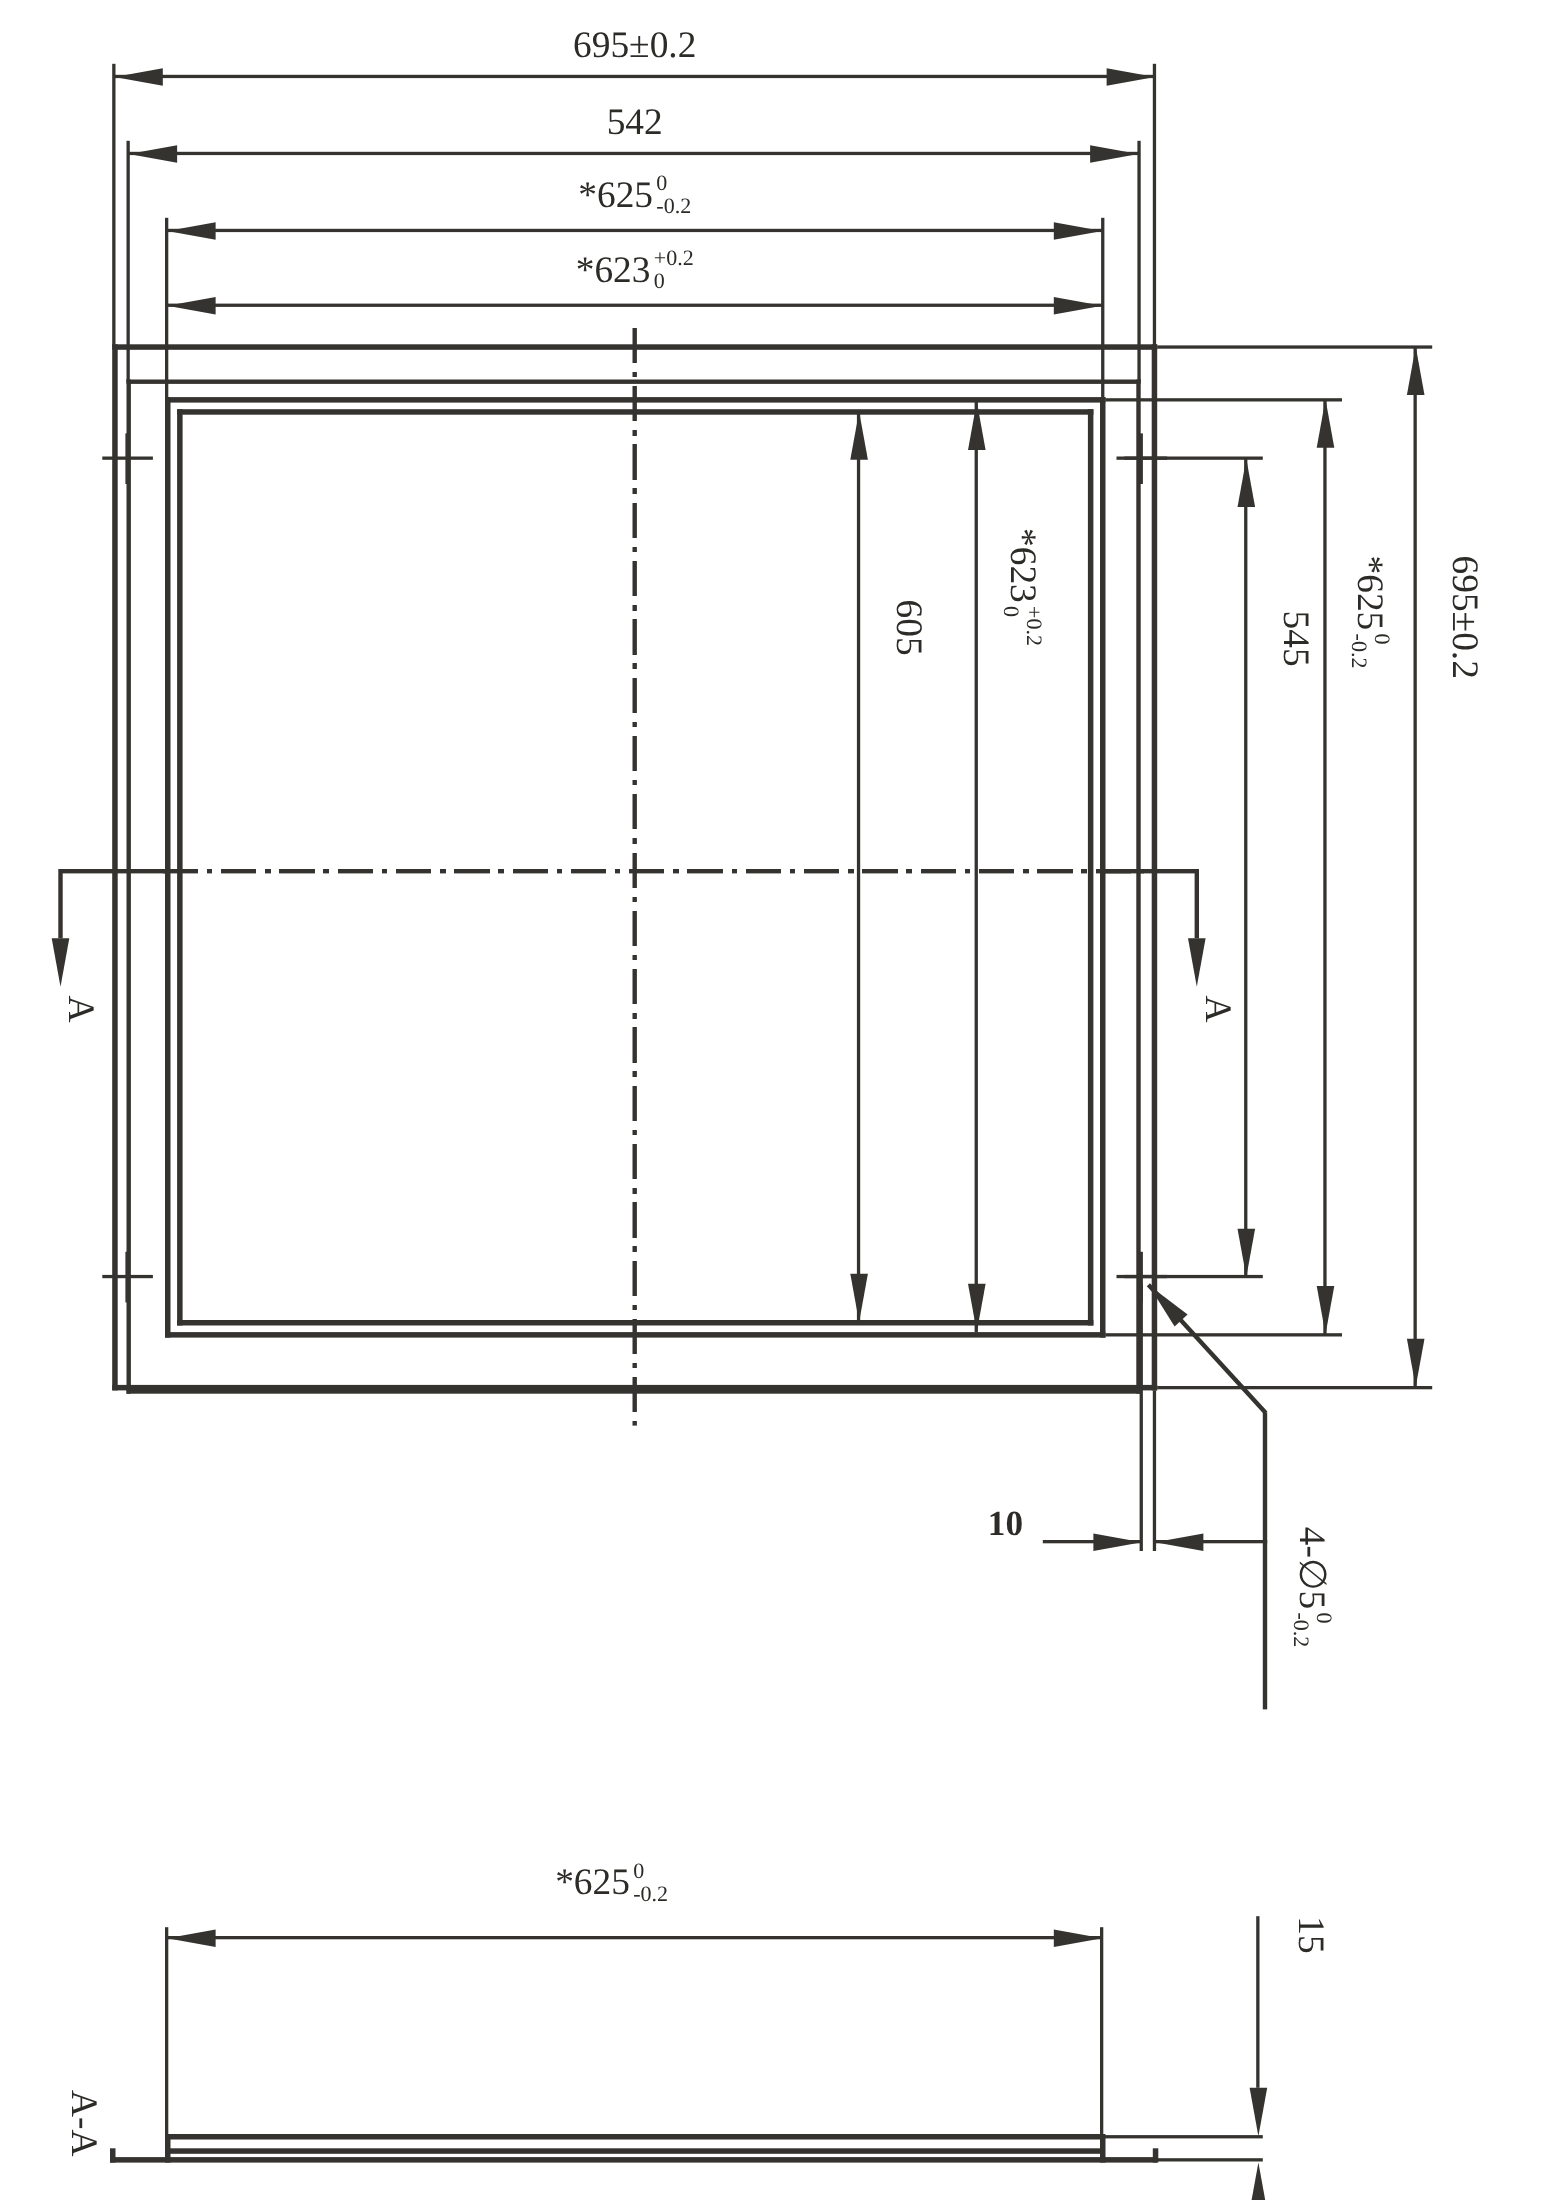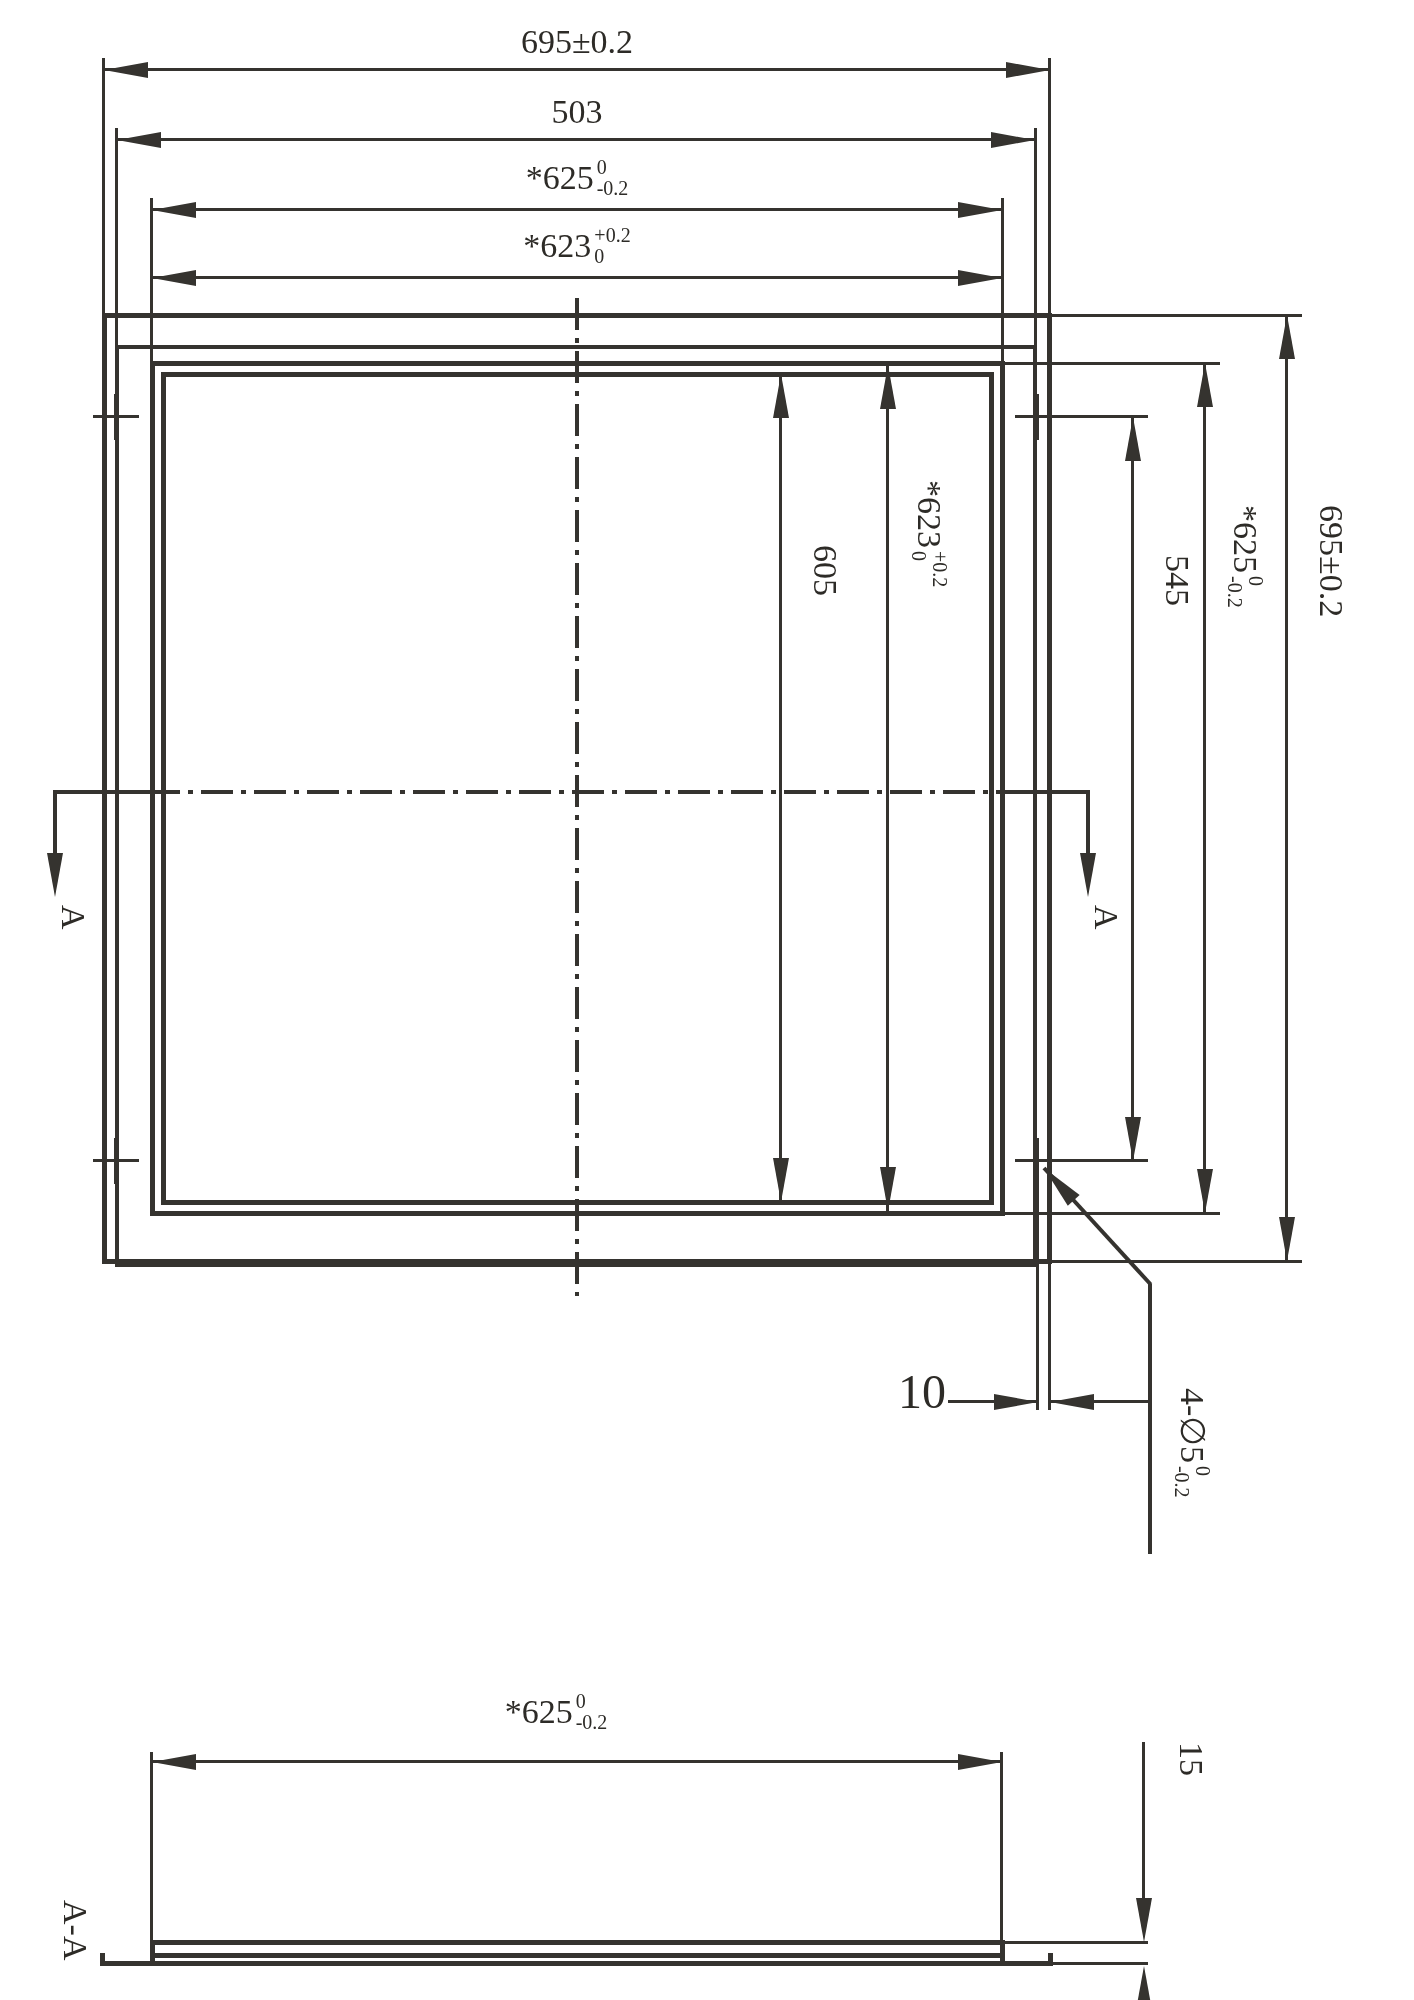--- a/index.html
+++ b/index.html
@@ -11,21 +11,21 @@
   .ar{position:absolute;width:0;height:0;border-style:solid;}
   .ar-l{border-width:8px 44px 8px 0;border-color:transparent #35332f transparent transparent;}
   .ar-r{border-width:8px 0 8px 44px;border-color:transparent transparent transparent #35332f;}
   .ar-u{border-width:0 8px 44px 8px;border-color:transparent transparent #35332f transparent;}
   .ar-d{border-width:44px 8px 0 8px;border-color:#35332f transparent transparent transparent;}
   .t{position:absolute;font-size:34px;white-space:nowrap;display:flex;align-items:center;gap:3px;line-height:1;}
   .tc{transform:translate(-50%,-50%);}
   .rot{transform-origin:0 0;transform:rotate(90deg);}
   .tol{display:inline-flex;flex-direction:column;font-size:20px;line-height:1.05;}
   .tol span{display:block;}
-  .bold{font-weight:normal;font-size:48px;}
+  .bold{font-weight:bold;font-size:32px;}
   .wrap{position:absolute;}
 </style>
 </head>
 <body>
 
 <div id="canvas">
 
   <div>
     <div class="ln" style="left:102px;top:313px;width:950px;height:5px;"></div>
     <div class="ln" style="left:102px;top:1259px;width:950px;height:5px;"></div>
@@ -103,21 +103,21 @@
       </div>
   </div>
 
   <div>
     <div class="ln" style="left:117px;top:138px;width:918px;height:3px;"></div>
     <div class="ar ar-l" style="left:117px;top:132px;"></div>
     <div class="ar ar-r" style="left:991px;top:132px;"></div>
     <div class="ln" style="left:115px;top:128px;width:3px;height:219px;"></div>
     <div class="ln" style="left:1034px;top:128px;width:3px;height:219px;"></div>
     <div class="t tc" style="left:577px;top:112px;">
-        <span>503</span>
+        <span>542</span>
       </div>
   </div>
 
   <div>
     <div class="ln" style="left:152px;top:208px;width:850px;height:3px;"></div>
     <div class="ar ar-l" style="left:152px;top:202px;"></div>
     <div class="ar ar-r" style="left:958px;top:202px;"></div>
     <div class="ln" style="left:150px;top:198px;width:3px;height:165px;"></div>
     <div class="ln" style="left:1001px;top:198px;width:3px;height:165px;"></div>
     <div class="t tc" style="left:577px;top:178px;">

